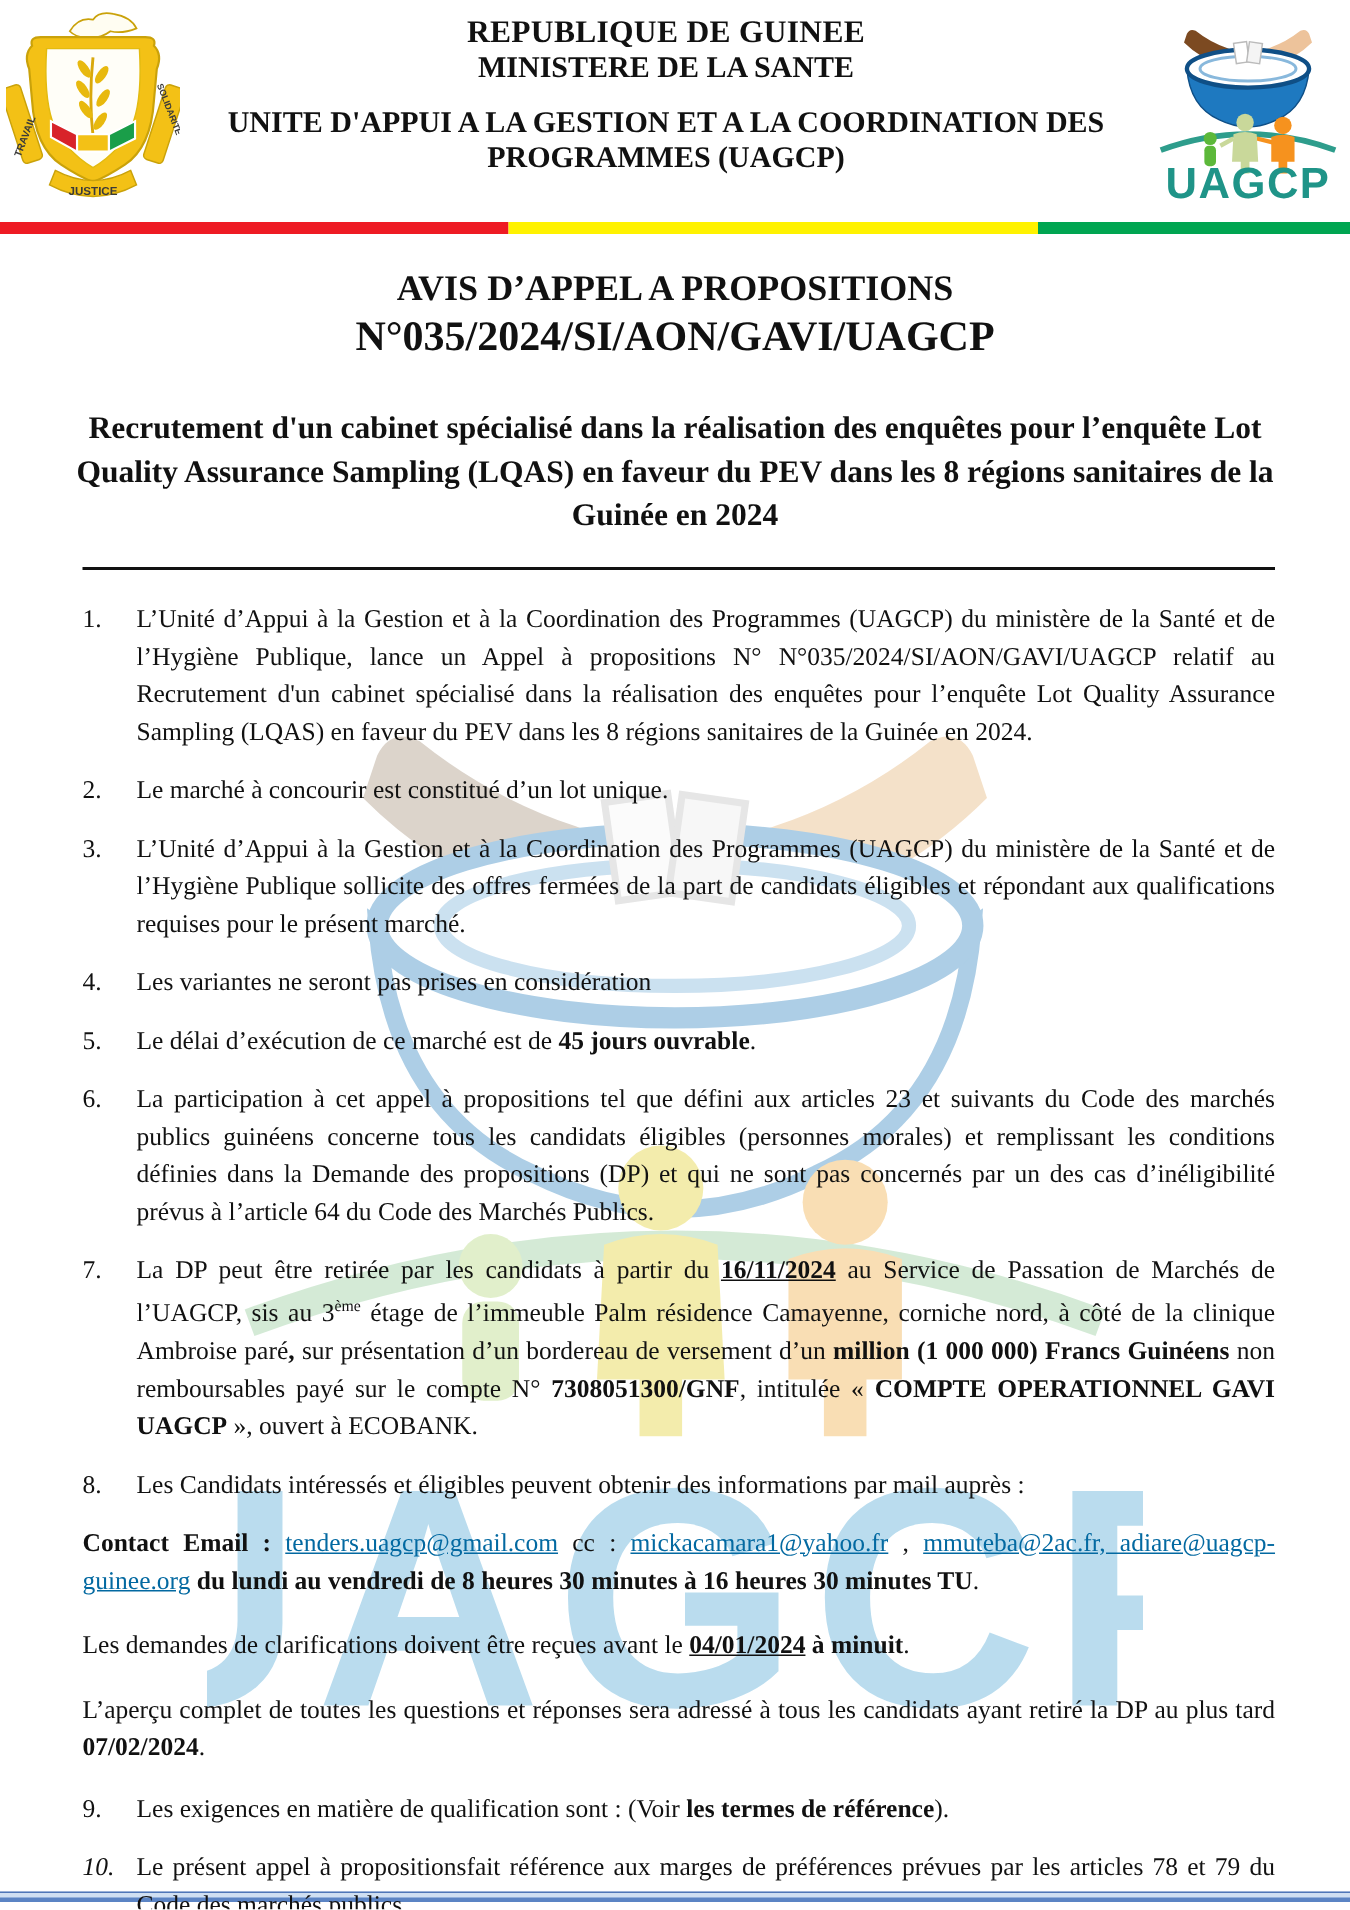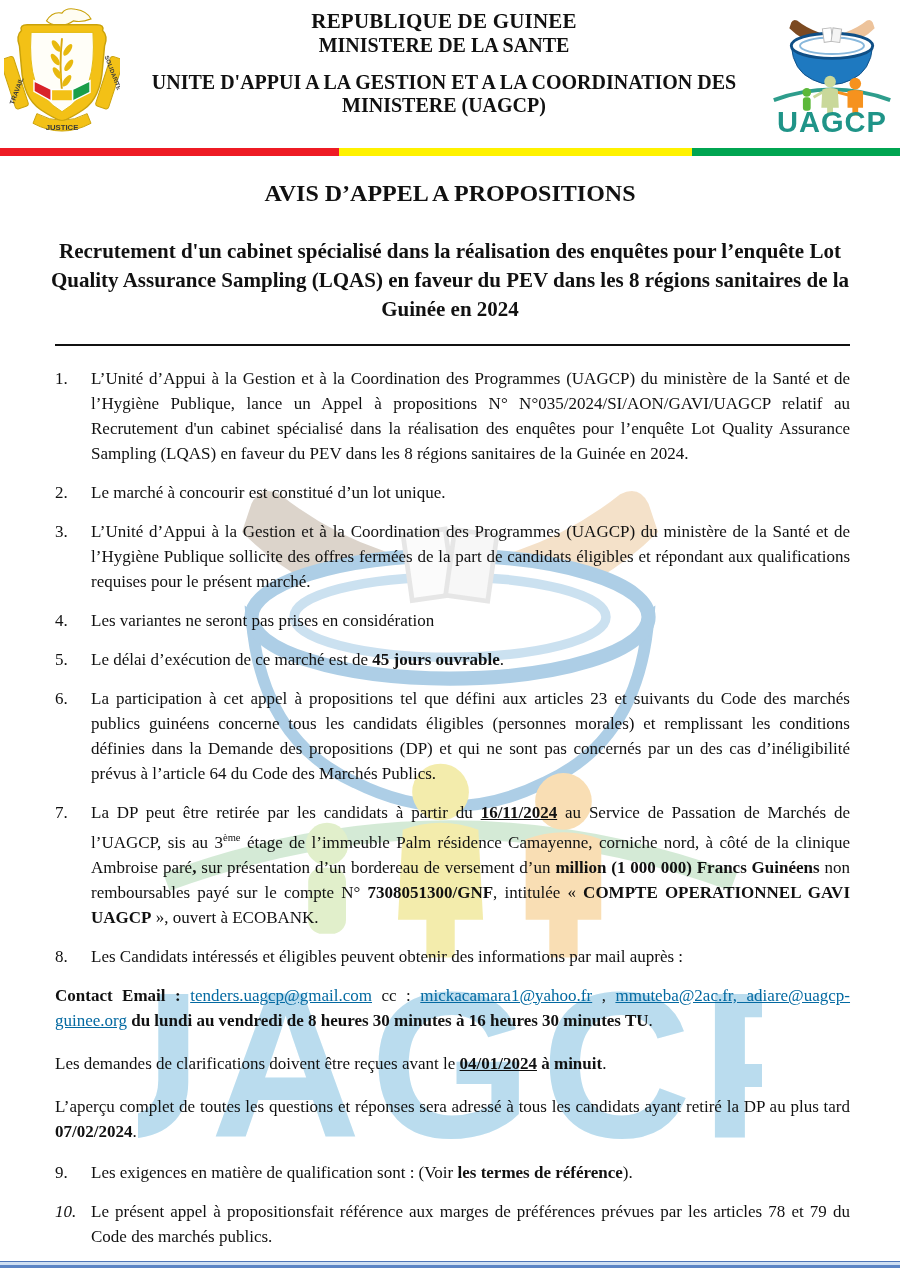--- a/index.html
+++ b/index.html
@@ -100,21 +100,21 @@
         </g>
         <path d="M34,112 Q60,126 86,112 L90,122 Q60,138 30,122 Z" fill="#f3c116" stroke="#caa20a"></path>
         <text transform="translate(10,103) rotate(-69)" font-family="Liberation Sans, sans-serif" font-size="7" font-weight="bold" fill="#3a3a3a">TRAVAIL</text>
         <text transform="translate(104,53) rotate(69)" font-family="Liberation Sans, sans-serif" font-size="6.2" font-weight="bold" fill="#3a3a3a">SOLIDARITE</text>
         <text x="60" y="129" text-anchor="middle" font-family="Liberation Sans, sans-serif" font-size="8" font-weight="bold" fill="#3a3a3a">JUSTICE</text>
       </svg>
 
       <div class="hcenter">
         <div class="h-republic">REPUBLIQUE DE GUINEE</div>
         <div class="h-ministry">MINISTERE DE LA SANTE</div>
-        <div class="h-unit">UNITE D'APPUI A LA GESTION ET A LA COORDINATION DES MINISTERE (UAGCP)</div>
+        <div class="h-unit">UNITE D'APPUI A LA GESTION ET A LA COORDINATION DES PROGRAMMES (UAGCP)</div>
       </div>
 
       <svg class="ulogo" viewBox="0 0 132 132" xmlns="http://www.w3.org/2000/svg">
         <path d="M30,14 Q26,12 24,16 L22,22 Q34,34 50,38 L58,34 Q58,28 52,26 Q40,22 30,14 Z" fill="#7c4a21"></path>
         <path d="M102,14 Q106,12 108,16 L110,22 Q98,34 82,38 L74,34 Q74,28 80,26 Q92,22 102,14 Z" fill="#edc39b"></path>
         <path d="M24,40 Q26,66 46,75 Q56,80 66,80 Q76,80 86,75 Q106,66 108,40 Q90,52 66,52 Q42,52 24,40 Z" fill="#1e79c0" stroke="#0f4f86"></path>
         <ellipse cx="66" cy="40" rx="42" ry="13" fill="#ffffff" stroke="#0f4f86" stroke-width="3"></ellipse>
         <ellipse cx="66" cy="40" rx="33" ry="8.5" fill="#ffffff" stroke="#88b8dc" stroke-width="2"></ellipse>
         <rect x="57" y="22" width="9" height="14" fill="#ffffff" stroke="#bbbbbb" transform="rotate(-8 61 29)"></rect>
         <rect x="66" y="22" width="9" height="14" fill="#f4f4f4" stroke="#bbbbbb" transform="rotate(8 70 29)"></rect>
@@ -131,20 +131,21 @@
       </svg>
     </div>
 
     <div class="tricolor">
       <div class="tc-r" style="background: rgb(238, 27, 36);"></div>
       <div class="tc-y" style="background: rgb(255, 242, 0);"></div>
       <div class="tc-g" style="background: rgb(0, 165, 81);"></div>
     </div>
 
     <div class="title1">AVIS D’APPEL A PROPOSITIONS</div>
+    <div class="title2">N°035/2024/SI/AON/GAVI/UAGCP</div>
     <div class="subject">Recrutement d'un cabinet spécialisé dans la réalisation des enquêtes pour l’enquête Lot Quality Assurance Sampling (LQAS) en faveur du PEV dans les 8 régions sanitaires de la Guinée en 2024</div>
     <hr class="rule">
 
     <div class="list">
 
       <div class="item">
         <span class="num">1.</span>
         <span class="itext"><span>L’Unité d’Appui à la Gestion et à la Coordination des Programmes (UAGCP) du ministère de la Santé et de l’Hygiène Publique, lance un Appel à propositions N° N°035/2024/SI/AON/GAVI/UAGCP relatif au Recrutement d'un cabinet spécialisé dans la réalisation des enquêtes pour l’enquête Lot Quality Assurance Sampling (LQAS) en faveur du PEV dans les 8 régions sanitaires de la Guinée en 2024.</span></span>
       </div>
 

